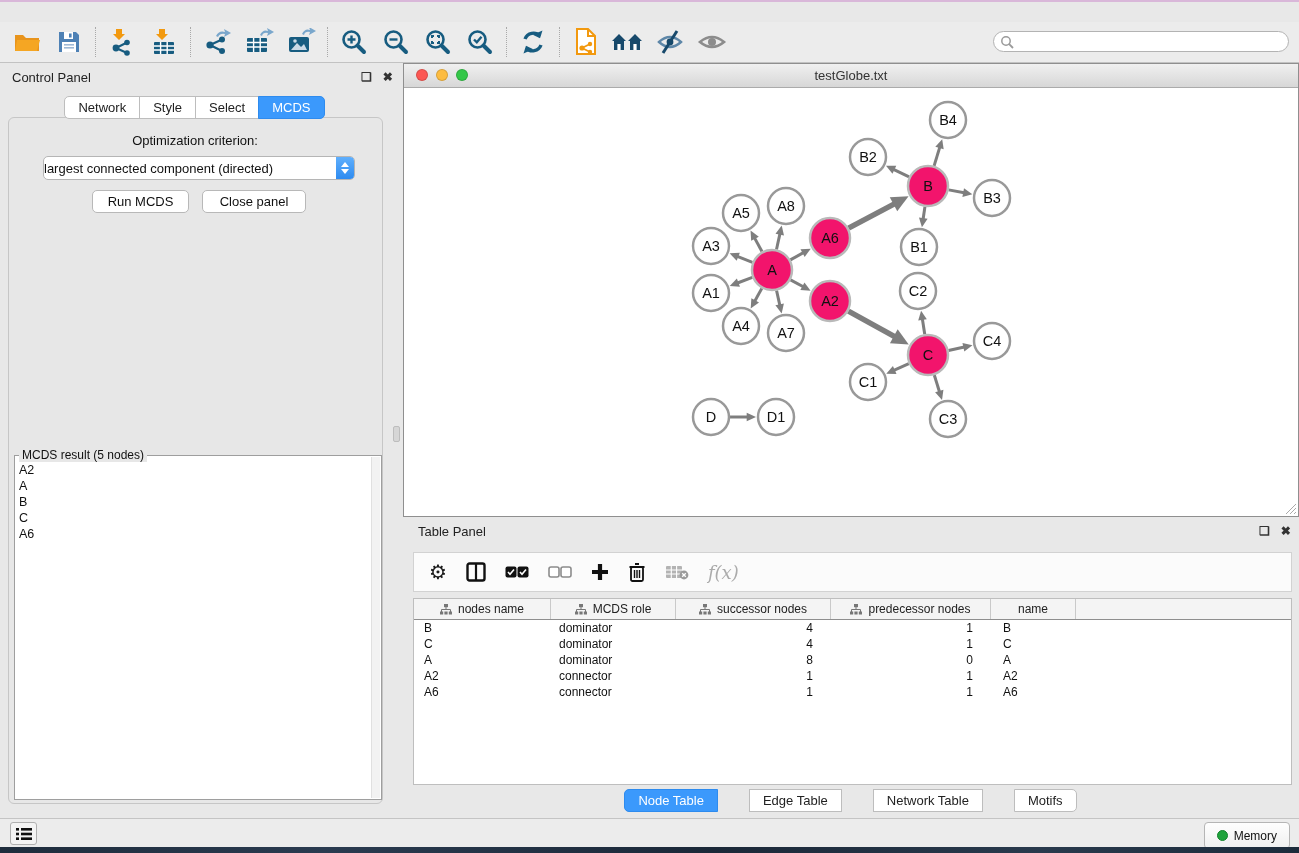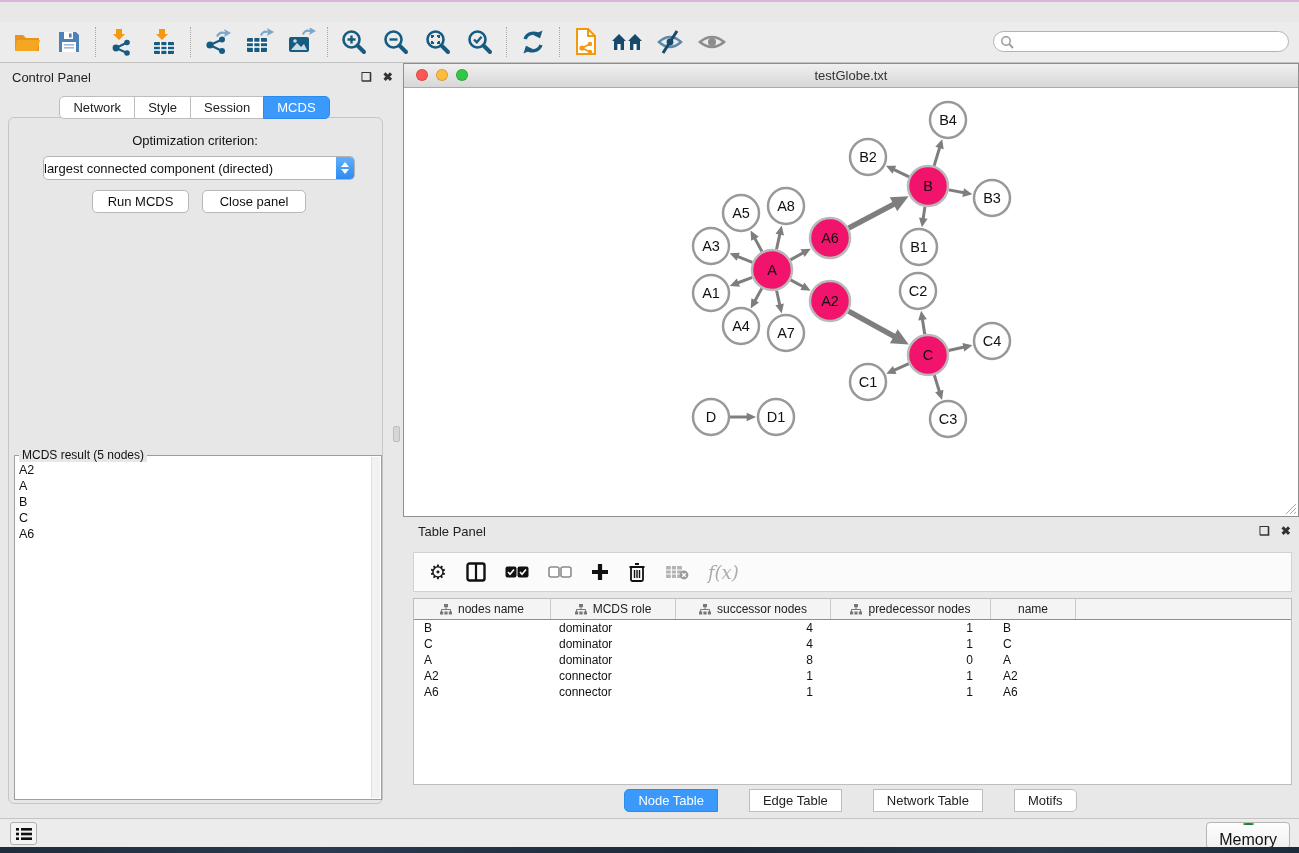--- a/index.html
+++ b/index.html
@@ -91,21 +91,21 @@
 
   .bt-tabs { position:absolute; left:403px; top:789px; width:896px; display:flex; justify-content:center;gap:32px; }
 
   
   .statusbar { position:absolute; left:0; top:818px; right:0; height:29px; background:#ECECEC;
     border-top:1px solid #C4C4C4; }
   .list-btn { position:absolute; left:10px; top:3px; width:27px; height:23px; background:#F4F4F4;
     border:1px solid #B0B0B0; border-radius:3px; display:flex; align-items:center; justify-content:center; }
   .memory-btn { position:absolute; right:9px; top:3px; height:27px; background:linear-gradient(#FEFEFE,#F0F0F0);
     border:1px solid #B5B5B5; border-radius:4px; display:flex; align-items:center; gap:6px; padding:0 12px;
-    font-size:16px; color:#111;flex-direction:column; }
+    font-size:12px; color:#111; }
   .mem-dot { width:11px; height:11px; border-radius:50%; background:#1FA33C; border:1px solid #13832C; }
   .wallpaper { position:absolute; left:0; bottom:0; right:0; height:6px;
     background:linear-gradient(90deg,#1E2C3C,#2A3B50 25%,#1B2838 55%,#293A4D 80%,#1C2B3B); }
 </style>
 </head>
 <body>
 
 <div class="screen">
 
   <div class="top-strip"></div>
@@ -255,21 +255,21 @@
   </div>
 
   <div class="cp-title">Control Panel</div>
   <div class="panel-ctl" style="left:361px; top:70px;">
     <span>❏</span>
     <span>✖</span>
   </div>
   <div class="cp-tabs seg-tabs" id="cp-tabs">
       <div class="seg first">Network</div>
       <div class="seg">Style</div>
-      <div class="seg">Session</div>
+      <div class="seg">Select</div>
       <div class="seg last active">MCDS</div>
     </div>
   <div class="cp-body"></div>
   <div class="opt-label">Optimization criterion:</div>
   <div class="dropdown">
     <div class="dd-text">largest connected component (directed)</div>
     <div class="dd-stepper">
       <div class="tri-up"></div>
         <div class="tri-dn"></div>
     </div>

